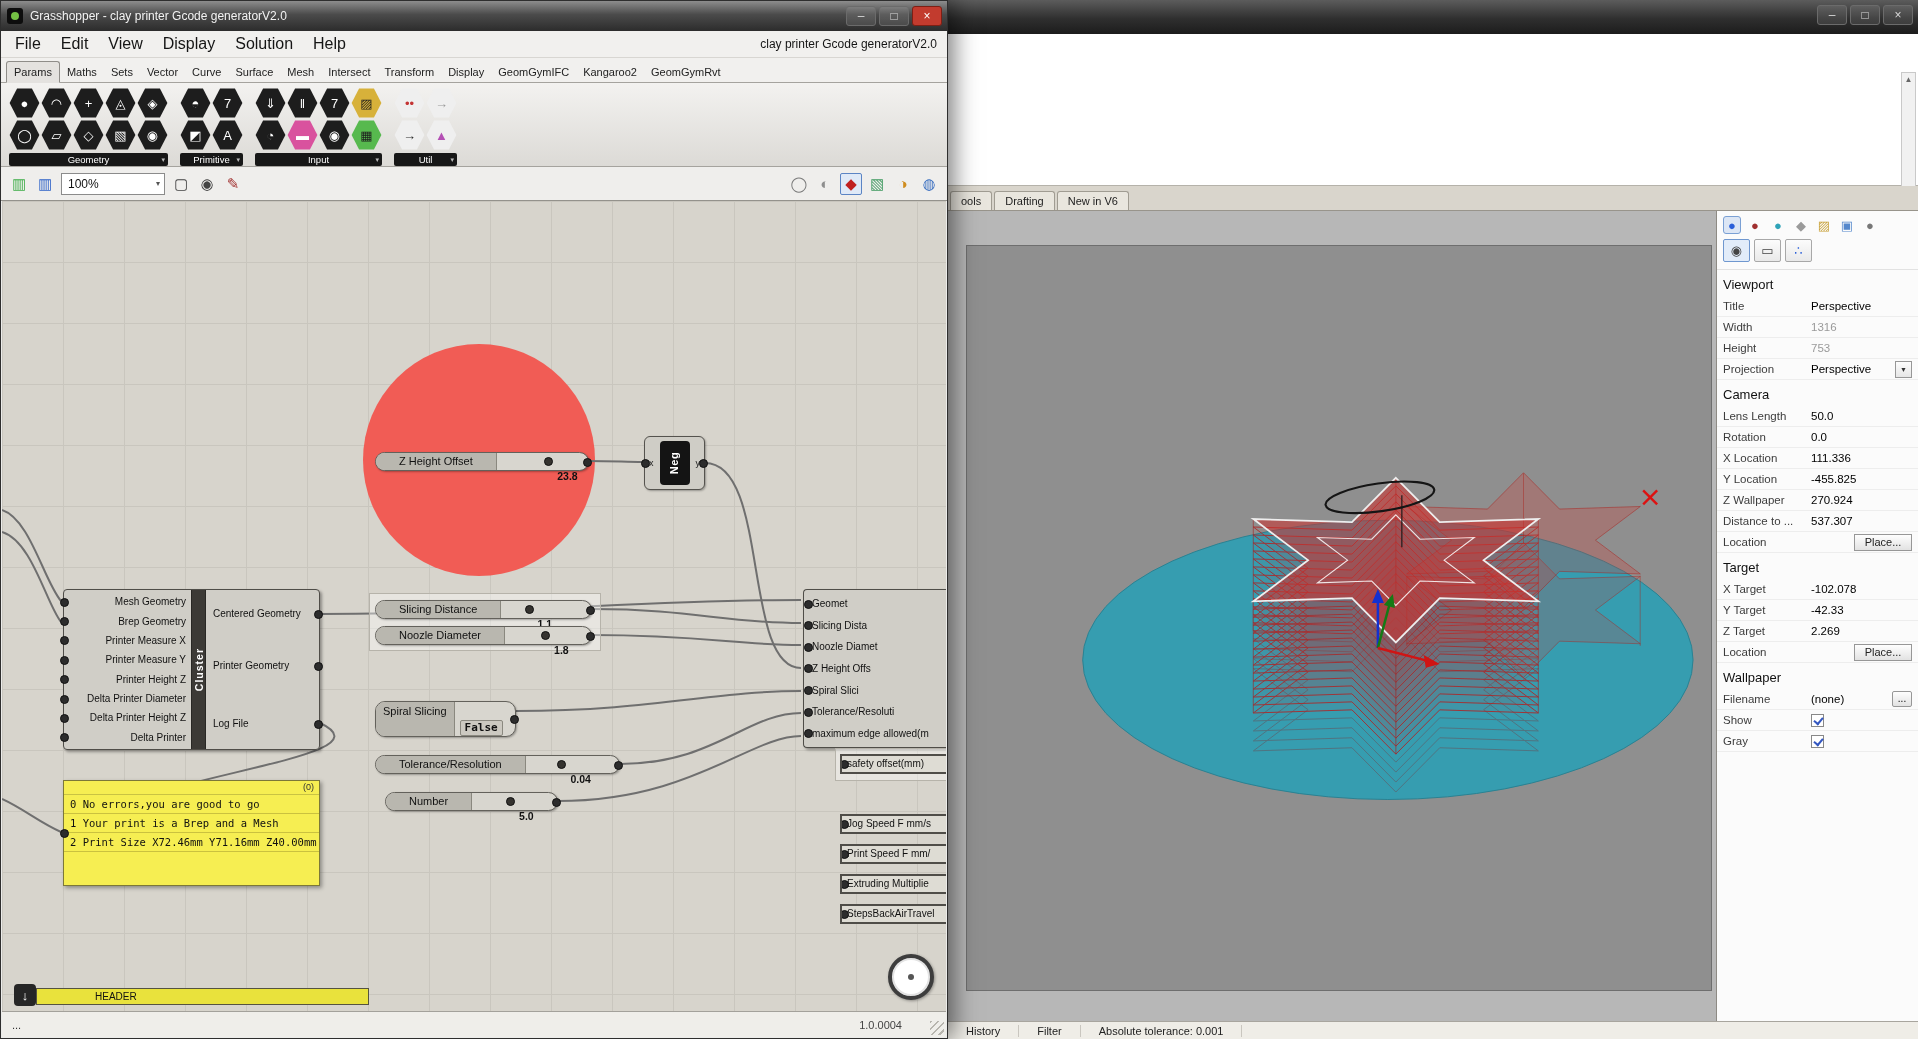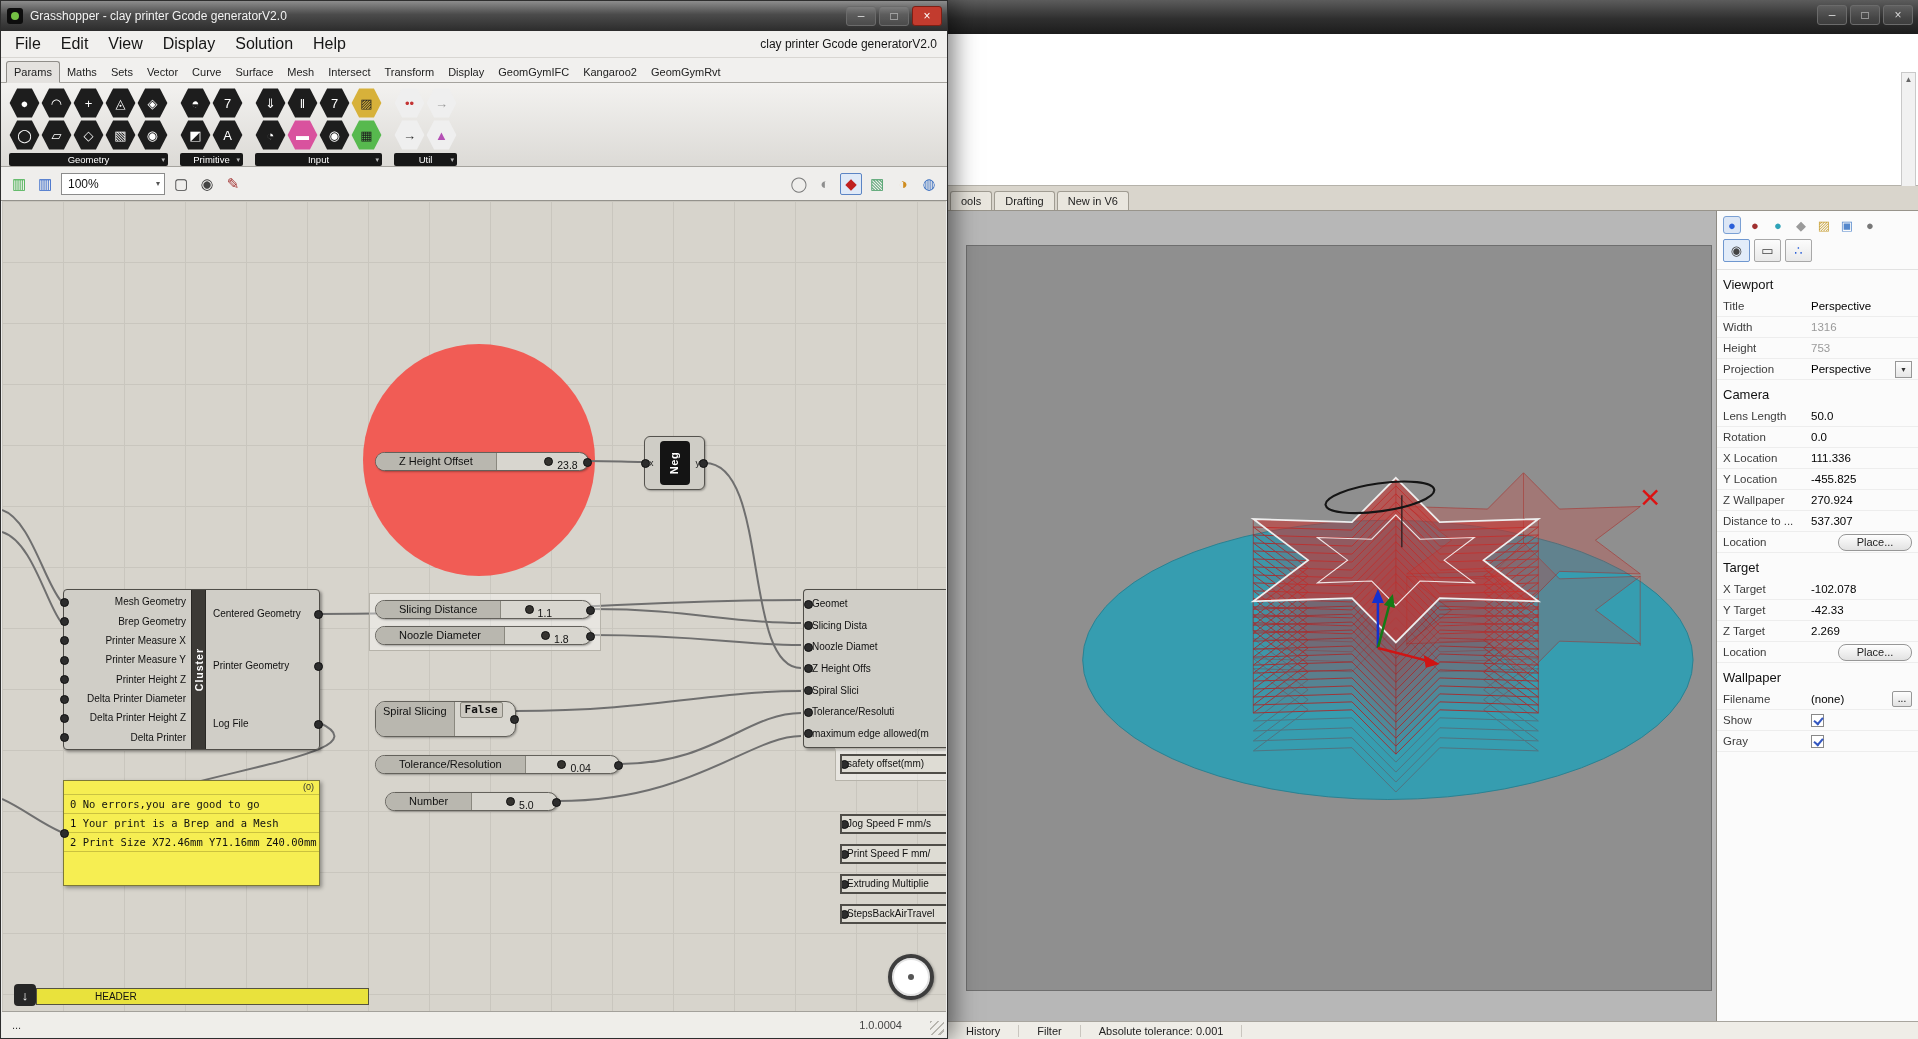--- a/index.html
+++ b/index.html
@@ -26,21 +26,21 @@
   .pp-ico{width:18px;height:18px;display:flex;align-items:center;justify-content:center;font-size:13px;border-radius:3px;border:1px solid transparent}
   .pp-ico.selected{background:#dce6f5;border-color:#7aa0d4}
   .pp-cams{display:flex;gap:4px;padding:3px 6px 7px;border-bottom:1px solid #e2e2e2}
   .pp-cam{width:27px;height:23px;border:1px solid #a8a8a8;background:linear-gradient(#fcfcfc,#e9e9e9);display:flex;align-items:center;justify-content:center;font-size:13px;border-radius:2px;color:#444}
   .pp-cam.selected{border-color:#6f97cf;background:#e2ecf9}
   .pp-section{font-size:13px;color:#111;padding:7px 6px 4px}
   .pp-row{display:flex;align-items:center;height:21px;border-bottom:1px solid #ededed;padding:0 6px}
   .pp-label{width:88px;flex:none;color:#3c3c3c;white-space:nowrap;overflow:hidden}
   .pp-value{flex:1;color:#000;white-space:nowrap;overflow:hidden}
   .pp-value.muted{color:#9a9a9a}
-  .pp-btn{margin-left:auto;width:74px;height:17px;background:linear-gradient(#fefefe,#e2e2e2);border:1px solid #979797;border-radius:8px;font-size:11px;line-height:15px;text-align:center;color:#222}
+  .pp-btn{margin-left:auto;width:58px;height:17px;background:linear-gradient(#fefefe,#e2e2e2);border:1px solid #979797;border-radius:0;font-size:11px;line-height:15px;text-align:center;color:#222}
   .pp-more{margin-left:4px;width:20px;height:16px;background:linear-gradient(#fefefe,#e2e2e2);border:1px solid #979797;border-radius:2px;font-size:10px;line-height:13px;text-align:center}
   .pp-dd{margin-left:3px;width:17px;height:17px;border:1px solid #979797;background:linear-gradient(#fdfdfd,#e6e6e6);font-size:7px;display:flex;align-items:center;justify-content:center;color:#333}
   .pp-check{width:13px;height:13px;border:1px solid #888;background:#fff;position:relative}
   .pp-check.checked::after{content:"";position:absolute;left:2px;top:2px;width:7px;height:4px;border-left:2px solid #3457c0;border-bottom:2px solid #3457c0;transform:rotate(-50deg)}
   .rh-status{position:absolute;left:0;right:0;bottom:0;height:18px;background:#efede7;border-top:1px solid #a8a59e;display:flex;align-items:center;font-size:11px;color:#222}
   .rh-status span{padding:0 18px;border-right:1px solid #c9c6bf;white-space:nowrap}
 
   
   .gh{position:absolute;left:0;top:0;width:948px;height:1039px;background:#ececea;border:1px solid #2e2e2e;box-shadow:6px 0 22px rgba(0,0,0,.5)}
   .gh-titlebar{height:30px;background:linear-gradient(#8d8d8d,#4b4b4b 45%,#2c2c2c);display:flex;align-items:center;padding:0 6px;color:#f3f3f3;font-size:12px;position:relative}
@@ -69,22 +69,22 @@
   
   .gh-canvas{position:absolute;left:1px;right:1px;top:200px;height:811px;overflow:hidden;background:#d7d4cc;background-image:linear-gradient(#c9c6be 1px,transparent 1px),linear-gradient(90deg,#c9c6be 1px,transparent 1px);background-size:61px 61px}
   .wires{position:absolute;inset:0;pointer-events:none}
   .red-circle{position:absolute;left:361px;top:143px;width:232px;height:232px;border-radius:50%;background:#f15c55}
   .backing{position:absolute;background:rgba(255,255,255,.40);border:1px solid #b6b3aa}
   .port-dot::after{content:"";position:absolute;right:-4px;top:50%;margin-top:-4px;width:7px;height:7px;border-radius:50%;background:#2c2c2c;border:1px solid #111}
   .slider{position:absolute;height:19px;display:flex;background:#d8d6cf;border:1px solid #63615b;border-radius:10px;box-shadow:1px 1px 2px rgba(0,0,0,.3);font-size:11px}
   .s-label{background:#b9b7af;border-right:1px solid #8a887f;border-radius:9px 0 0 9px;padding:0 23px;line-height:17px;color:#111;white-space:nowrap}
   .s-track{flex:1;position:relative}
   .s-knob{position:absolute;top:50%;left:var(--p,50%);width:9px;height:9px;margin-top:-4.5px;border-radius:50%;background:#35332f;border:1px solid #111}
-  .s-value{position:absolute;left:calc(var(--p,50%) + 13px);top:4px;line-height:17px;font-size:10.5px;font-weight:400;color:#111;white-space:nowrap}
-  .toggle{position:absolute;height:36px;display:flex;align-items:flex-start;background:#d8d6cf;border:1px solid #63615b;border-radius:10px;box-shadow:1px 1px 2px rgba(0,0,0,.3);font-size:11px}
+  .s-value{position:absolute;left:calc(var(--p,50%) + 13px);top:15px;line-height:17px;font-size:10.5px;font-weight:700;color:#111;white-space:nowrap}
+  .toggle{position:absolute;height:36px;display:flex;align-items:flex-end;background:#d8d6cf;border:1px solid #63615b;border-radius:10px;box-shadow:1px 1px 2px rgba(0,0,0,.3);font-size:11px}
   .t-label{background:#b9b7af;border-right:1px solid #8a887f;border-radius:9px 0 0 9px;padding:0 7px;line-height:18px;height:100%;color:#111;white-space:nowrap}
   .t-value{font-family:"DejaVu Sans Mono",monospace;font-weight:700;font-size:11px;background:#ccc9c1;border:1px solid #8a887f;margin:0 5px;padding:0 4px;border-radius:2px;line-height:14px;color:#111}
   .neg{position:absolute;left:642px;top:235px;width:61px;height:54px;background:#cfcdc6;border:1px solid #55534e;border-radius:6px;box-shadow:1px 1px 2px rgba(0,0,0,.3);display:flex;align-items:center;justify-content:center}
   .neg::before{content:"";position:absolute;left:-4px;top:50%;margin-top:-4px;width:7px;height:7px;border-radius:50%;background:#2c2c2c;border:1px solid #111}
   .neg-core{width:30px;height:44px;background:#141414;border-radius:4px;color:#fff;display:flex;align-items:center;justify-content:center}
   .neg-core span{transform:rotate(-90deg);font-size:11px;font-weight:700;letter-spacing:.5px}
   .pin{position:absolute;font-size:9px;color:#222}
   .pin-x{left:4px;top:50%;transform:translateY(-50%)}
   .pin-y{right:4px;top:50%;transform:translateY(-50%)}
   .cluster{position:absolute;left:61px;top:388px;width:257px;height:161px;background:#d0cec7;border:1px solid #4f4d48;border-radius:4px;box-shadow:2px 2px 3px rgba(0,0,0,.35);display:flex}

